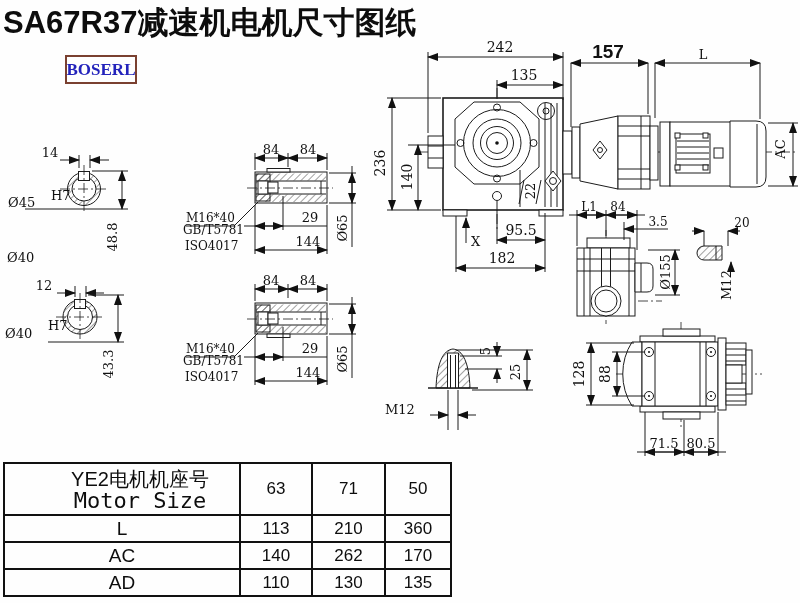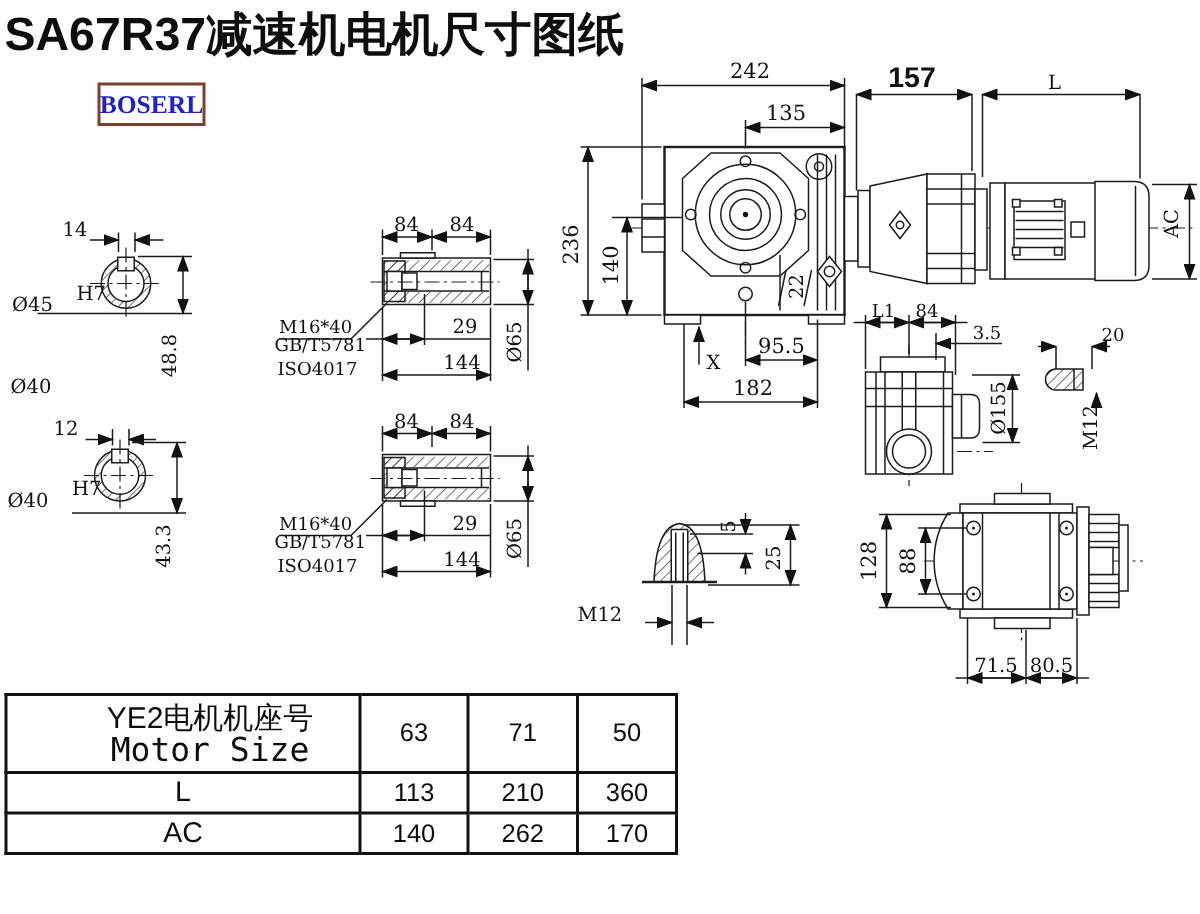--- a/index.html
+++ b/index.html
@@ -398,15 +398,21 @@
       <td class="num">113</td>
       <td class="num">210</td>
       <td class="num">360</td>
     </tr>
     <tr class="drow">
       <td class="rlab">AC</td>
       <td class="num">140</td>
       <td class="num">262</td>
       <td class="num">170</td>
     </tr>
+    <tr class="drow">
+      <td class="rlab">AD</td>
+      <td class="num">110</td>
+      <td class="num">130</td>
+      <td class="num">135</td>
+    </tr>
   </tbody>
     </table>
 </div>
 
 </body></html>

